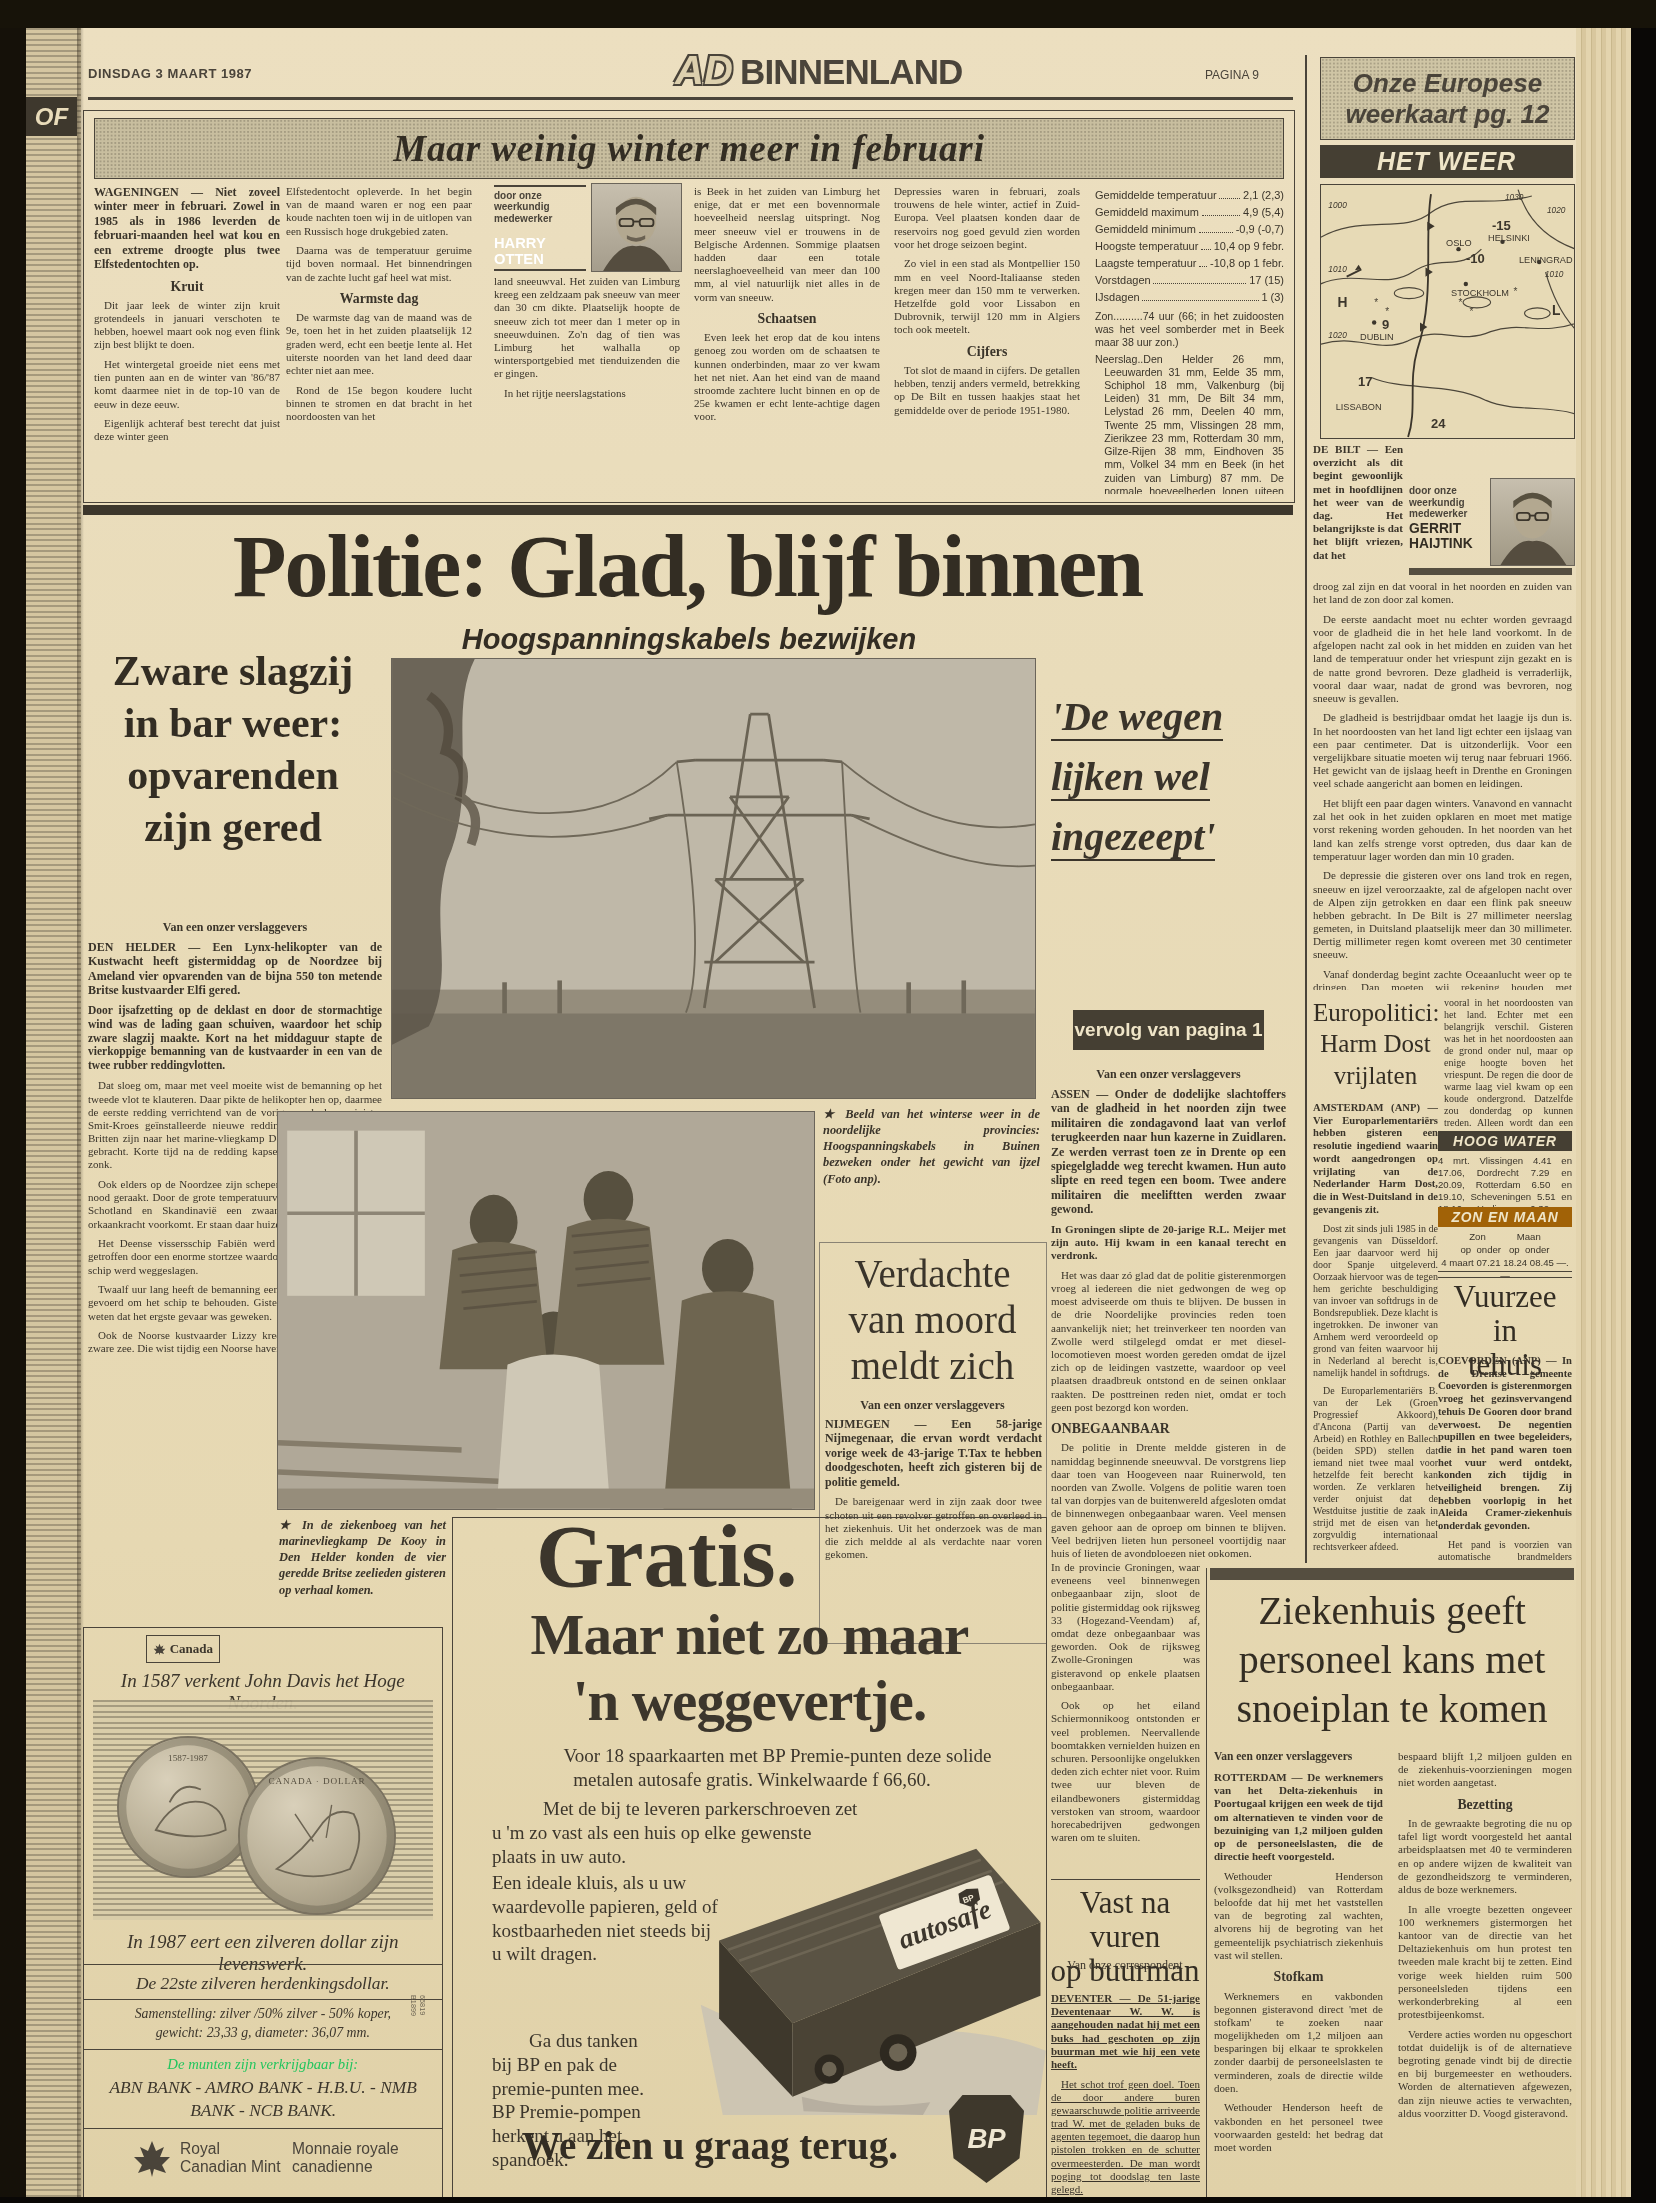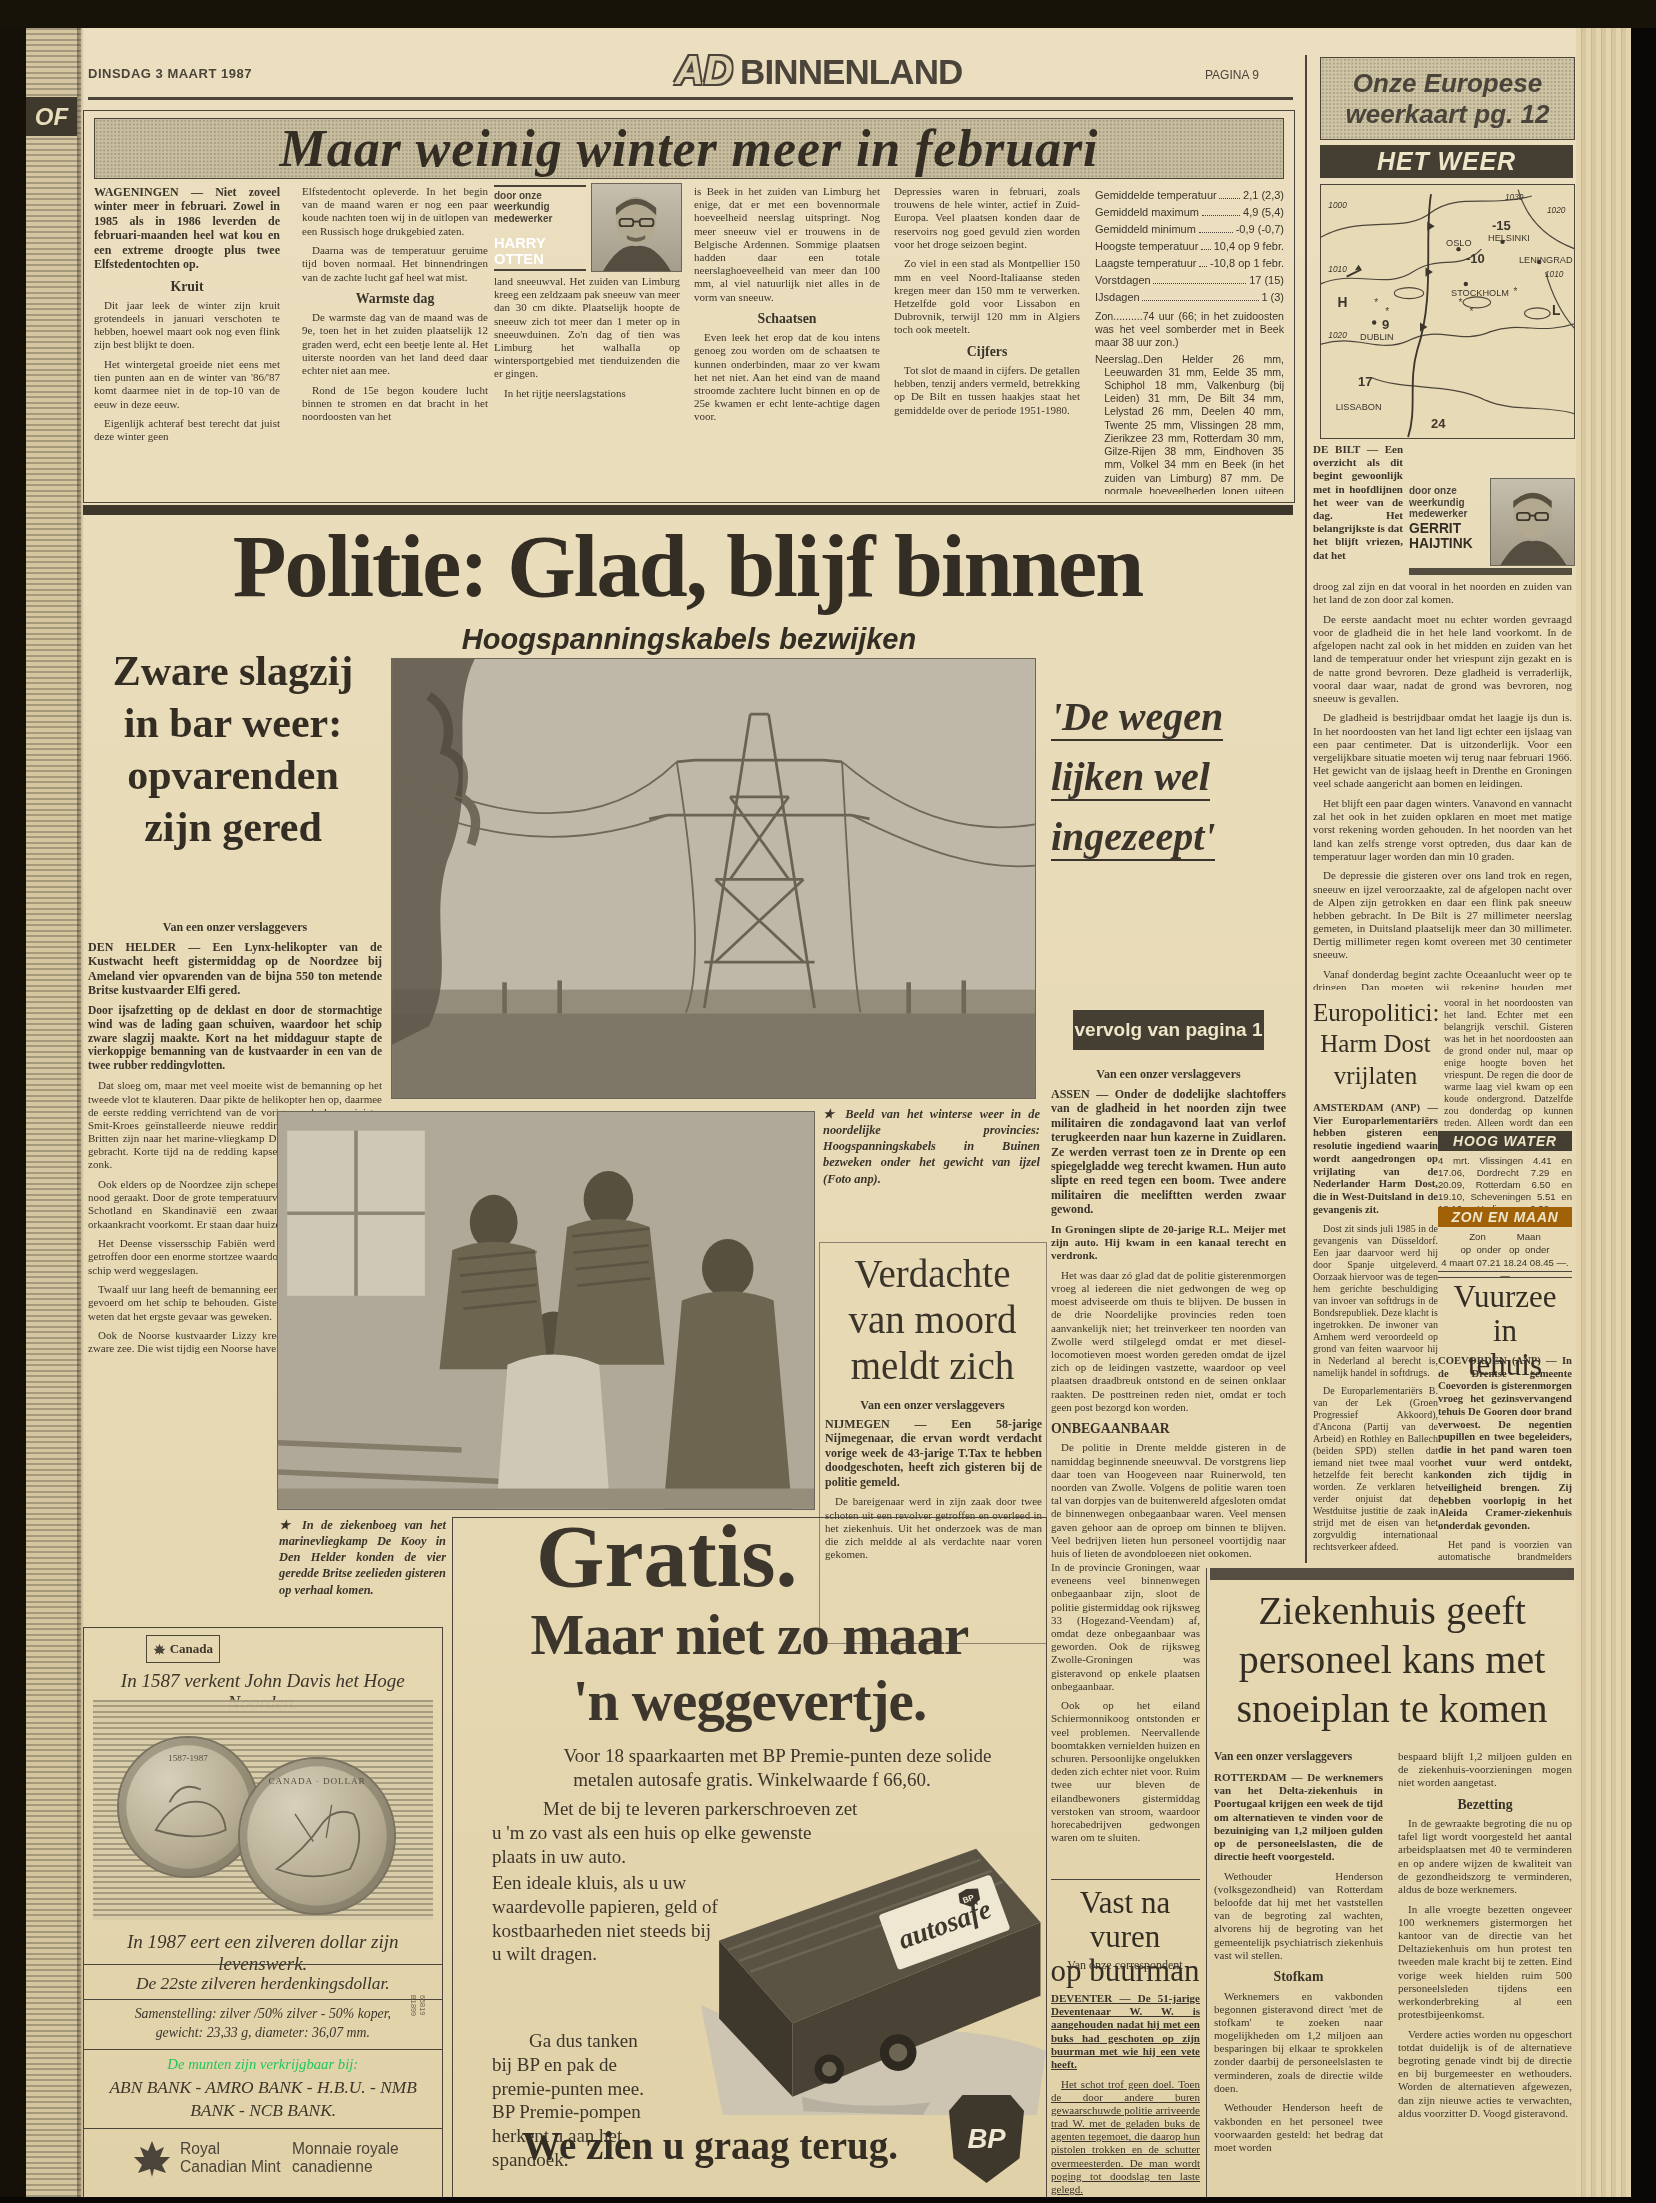--- a/index.html
+++ b/index.html
@@ -130,31 +130,31 @@
     <span class="maplbl big" style="left:16.5px;top:110px;">H</span>
     <span class="maplbl big" style="left:231px;top:118px;">L</span>
     <span class="maplbl" style="left:14.7px;top:217px;">LISSABON</span>
     <span class="maplbl temp" style="left:37px;top:189px;">17</span>
     <span class="maplbl temp" style="left:110px;top:231px;">24</span>
   </div>
 
   <div class="abs" style="left:83px;top:110px;width:1210px;height:391px;border:1.8px solid #4a443a;"></div>
   <div class="abs ht" style="left:94px;top:118px;width:1188px;height:59px;background-color:#c8be9f;border:0.9px solid #4a443a;
               display:flex;align-items:center;justify-content:center;">
-    <span class="hl" style="font-style:italic;font-size:52px;letter-spacing:0.9px;">Maar weinig winter meer in februari</span>
+    <span class="hl" style="font-style:italic;font-size:37px;letter-spacing:0.9px;">Maar weinig winter meer in februari</span>
   </div>
 
   <div class="wcol bt" style="left:94px;top:185px;width:186px;height:309px;">
     <div class="p ni lead">WAGENINGEN — Niet zoveel winter meer in februari. Zowel in 1985 als in 1986 leverden de februari-maanden heel wat kou en een extreme droogte plus twee Elfstedentochten op.</div>
     <div class="sh">Kruit</div>
     <div class="p">Dit jaar leek de winter zijn kruit grotendeels in januari verschoten te hebben, hoewel maart ook nog even flink zijn best blijkt te doen.</div>
     <div class="p">Het wintergetal groeide niet eens met tien punten aan en de winter van '86/'87 komt daarmee niet in de top-10 van de eeuw in deze eeuw.</div>
     <div class="p">Eigenlijk achteraf best terecht dat juist deze winter geen</div>
   </div>
-  <div class="wcol bt" style="left:302px;top:185px;width:186px;height:309px;">
+  <div class="wcol bt" style="left:286px;top:185px;width:186px;height:309px;">
     <div class="p ni">Elfstedentocht opleverde. In het begin van de maand waren er nog een paar koude nachten toen wij in de uitlopen van een Russisch hoge drukgebied zaten.</div>
     <div class="p">Daarna was de temperatuur geruime tijd boven normaal. Het binnendringen van de zachte lucht gaf heel wat mist.</div>
     <div class="sh">Warmste dag</div>
     <div class="p">De warmste dag van de maand was de 9e, toen het in het zuiden plaatselijk 12 graden werd, echt een beetje lente al. Het uiterste noorden van het land deed daar echter niet aan mee.</div>
     <div class="p">Rond de 15e begon koudere lucht binnen te stromen en dat bracht in het noordoosten van het</div>
   </div>
 
   <div class="abs" style="left:494px;top:185px;width:92px;height:79px;border-top:2.8px solid var(--ink2);border-bottom:2.8px solid var(--ink2);padding-top:2.8px;">
     <div style="font:bold 10px/1.15 var(--sans);color:var(--ink2);">door onze weerkundig medewerker</div>
     <div style="font:bold 14.7px/1.05 var(--sans);color:#ffffff;margin-top:12px;">HARRY OTTEN</div>

